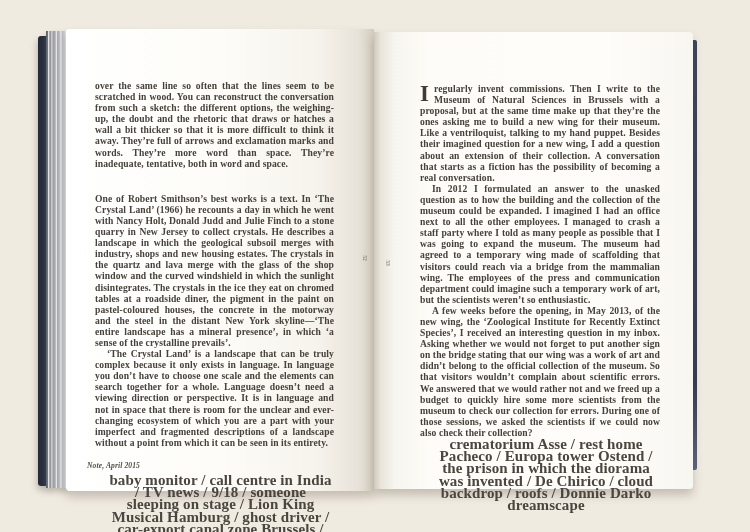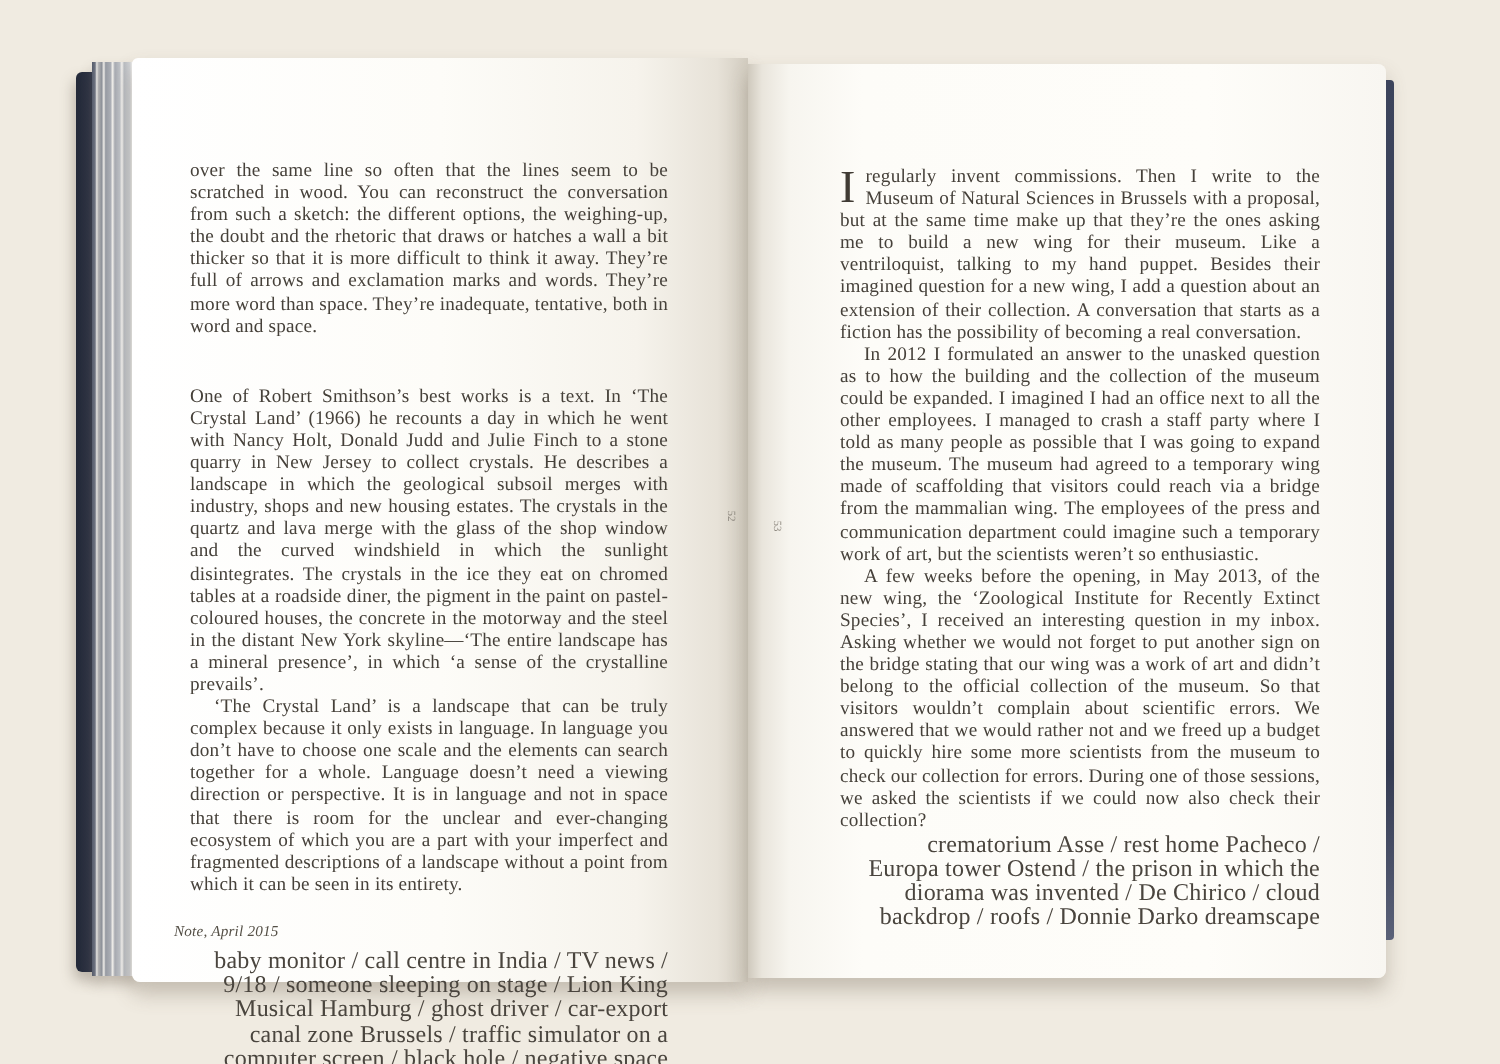--- a/index.html
+++ b/index.html
@@ -27,20 +27,21 @@
       #83879184 14%, #8d9199 22%, #f0eeea 27%,
       #979ba3 31%, #aaadb4 42%, #f2f0ec 47%,
       #a8abb2 52%, #bec1c6 63%, #f4f2ef 68%,
       #b9bcc1 73%, #d0d2d5 86%, #f6f5f2 92%, #dcdcdc 100%);
     box-shadow: 0 4px 6px rgba(85,74,60,0.3);
   }
 
   .page {
     position: absolute;
     box-shadow: 0 6px 10px rgba(96,84,66,0.30);
+    font-weight: bold;
   }
   .page-left {
     left: 30px; top: 5px; width: 308px; height: 462px;
     background: linear-gradient(90deg, #ffffff 0%, #fdfcf8 50%, #f6f3ec 82%, #e7e2d8 95%, #d2ccc0 100%);
     border-radius: 3px 0 0 4px;
   }
   .page-right {
     left: 338px; top: 8px; width: 319px; height: 457px;
     background: linear-gradient(90deg, #cfc9bd 0%, #e9e5dc 2.2%, #f7f5ef 6.5%, #fdfcf8 18%, #fefdf9 72%, #f8f6f1 100%);
     border-radius: 0 4px 4px 0;
@@ -78,23 +79,23 @@
     margin: 12px 0 3px -8px;
     font-style: italic;
     font-size: 7.6px;
     color: #555047;
     text-align: left;
   }
   .text-right .note-label { margin-left: 0; margin-top: 14px; }
 
   .note-body {
     margin: 0 0 0 12px;
-    font-size: 12px;
+    font-size: 15px;
     line-height: 12.2px;
-    text-align: right;
+    text-align: center;
     color: #4a453e;
   }
 
   .page-num {
     position: absolute;
     font-size: 5.5px;
     color: #8f8a81;
     transform: rotate(90deg);
   }
   .page-num.left  { left: 296px; top: 226px; }

